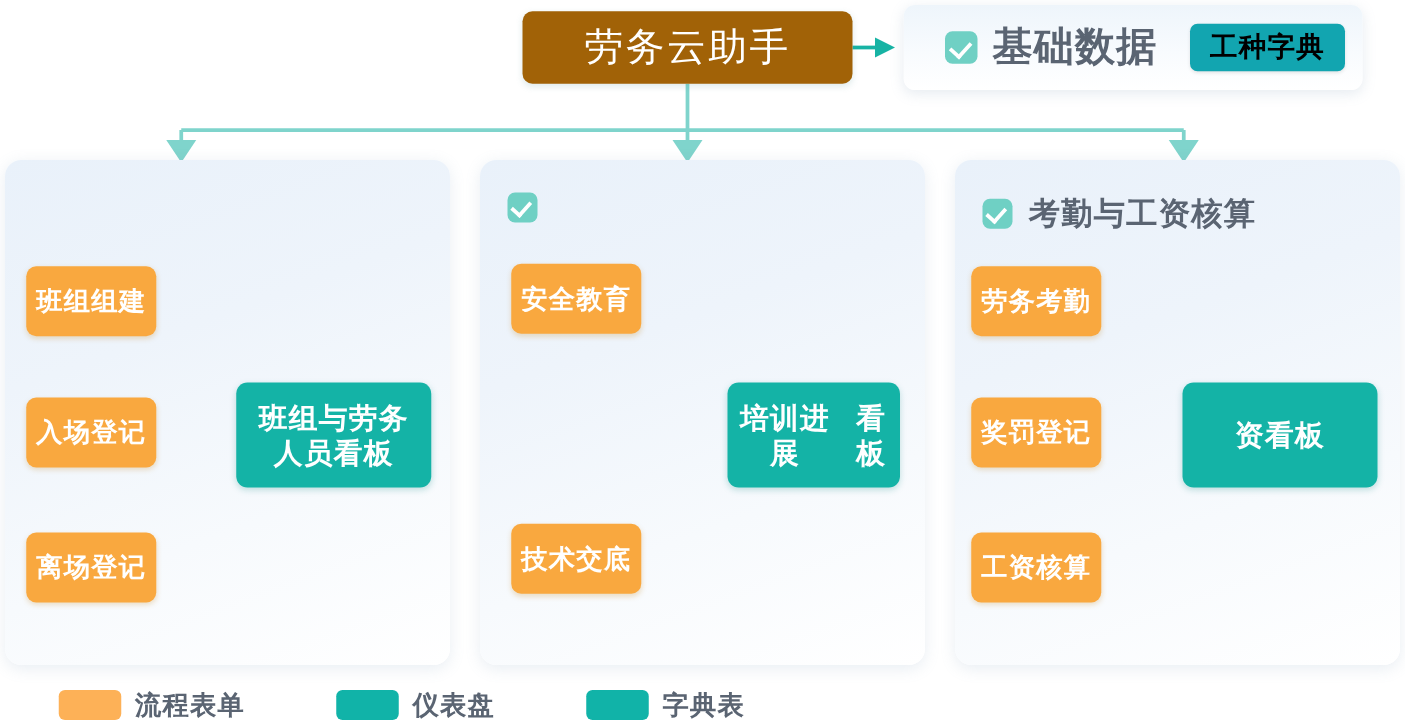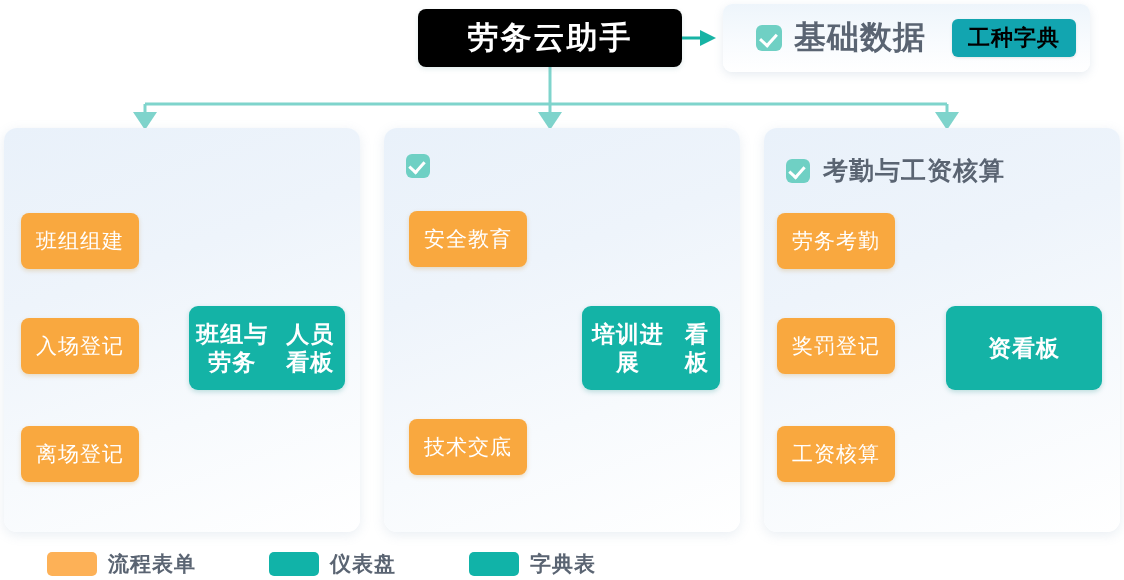--- a/index.html
+++ b/index.html
@@ -8,23 +8,23 @@
     background:#ffffff;
     font-family:"Liberation Sans","DejaVu Sans",sans-serif;
     overflow:hidden;
     position:relative;
   }
   #root{position:relative;width:1124px;height:580px;}
 
   
   .title-box{
     position:absolute;left:418px;top:9px;width:264px;height:58px;
-    background:#000000;border-radius:8px;
+    background:#a16207;border-radius:8px;
     display:flex;align-items:center;justify-content:center;
-    color:#ffffff;font-size:31px;font-weight:bold;letter-spacing:2px;
+    color:#ffffff;font-size:31px;font-weight:normal;letter-spacing:2px;
     box-shadow:0 2px 5px rgba(90,150,150,.18);
   }
   .basic-panel{
     position:absolute;left:723px;top:4px;width:367px;height:68px;
     background:linear-gradient(180deg,#eef5fb 0%,#f8fbfe 55%,#ffffff 100%);
     border-radius:9px;
     box-shadow:0 3px 10px rgba(120,150,180,.18);
     display:flex;align-items:center;
   }
   .basic-panel .chk{margin-left:33px;}
@@ -68,25 +68,25 @@
   .card-head{
     position:absolute;left:22px;top:26px;display:flex;align-items:center;
   }
   .card-head .card-title{
     margin-left:13px;color:#5A6472;font-size:25px;font-weight:bold;letter-spacing:1px;
     white-space:nowrap;
   }
 
   
   .flow-box{
-    position:absolute;width:118px;
+    position:absolute;width:104px;
     background:linear-gradient(180deg,#FBAC42 0%,#F9A94A 100%);
     background:#F9A83F;
     border-radius:8px;
-    color:#ffffff;font-size:21px;font-weight:normal;letter-spacing:1px;
+    color:#ffffff;font-size:21px;font-weight:bold;letter-spacing:1px;
     display:flex;align-items:center;justify-content:center;
     box-shadow:0 2px 4px rgba(200,140,40,.25);
   }
   .dash-box{
     position:absolute;
     background:#14B3A6;border-radius:9px;
     color:#ffffff;font-size:23px;font-weight:bold;letter-spacing:1px;
     display:flex;align-items:center;justify-content:center;text-align:center;
     line-height:1.22;
     box-shadow:0 2px 5px rgba(20,140,130,.25);
@@ -163,21 +163,21 @@
   <div class="basic-panel">
     <span class="chk"></span>
     <span class="bp-label">基础数据</span>
     <span class="dict-btn">工种字典</span>
   </div>
 
   <div class="card" id="card-0">
     <div class="flow-box" style="left:17px;top:85px;height:56px;">班组组建</div>
     <div class="flow-box" style="left:17px;top:190px;height:56px;">入场登记</div>
     <div class="flow-box" style="left:17px;top:298px;height:56px;">离场登记</div>
-    <div class="dash-box" style="left:185px;top:178px;width:156px;height:84px;flex-direction:row;">
+    <div class="dash-box" style="left:185px;top:178px;width:156px;height:84px;flex-direction:column;">
       <span>班组与劳务</span>
       <span>人员看板</span>
     </div>
   </div>
 
   <div class="card" id="card-1">
     <div class="card-head">
       <span class="chk sm"></span>
     </div>
     <div class="flow-box" style="left:25px;top:83px;height:56px;">安全教育</div>

